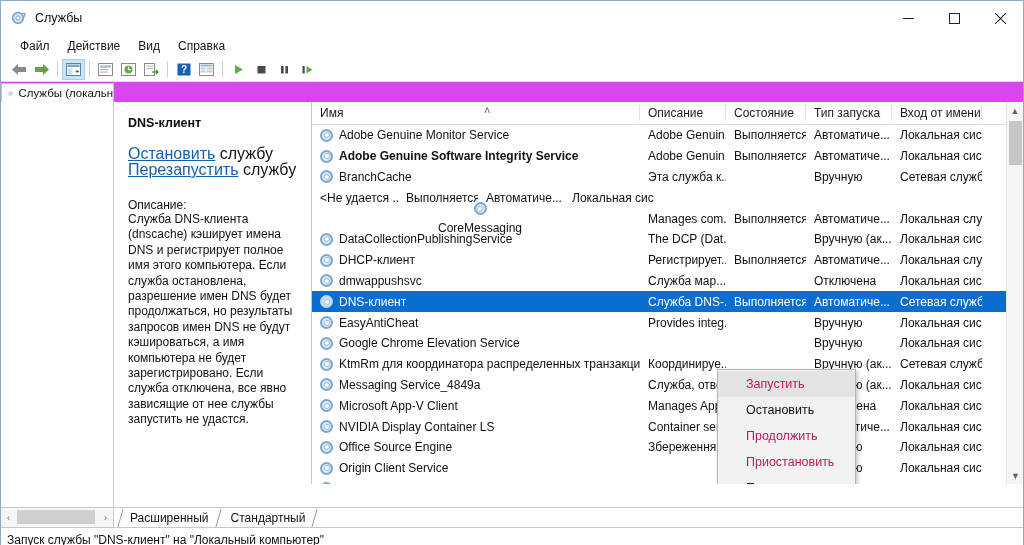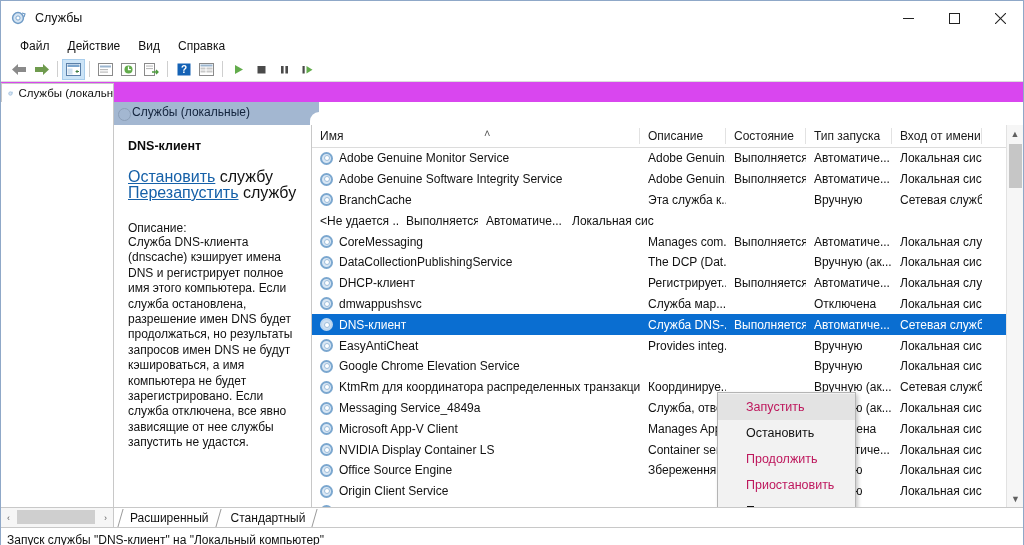--- a/index.html
+++ b/index.html
@@ -261,26 +261,20 @@
       <span>Службы (локальн</span>
     </div>
   </div>
 
   <div class="split">
 
     <div class="tree"></div>
 
     <div class="right">
 
-      <div class="panelhead">
-        <span class="circ"></span>
-        <span class="lbl">Службы (локальные)</span>
-        <div class="white"></div>
-        <div class="whitecap"></div>
-      </div>
 
       <div class="panelbody">
 
         <div class="descpane">
           <div class="desc-title">DNS-клиент</div>
           <div class="desc-act">
             <span class="desc-link">Остановить</span><span> службу</span>
           </div>
           <div class="desc-act">
             <span class="desc-link">Перезапустить</span><span> службу</span>
@@ -310,21 +304,21 @@
                     <span class="h"></span>
                   </span>
                   <span>Adobe Genuine Monitor Service</span>
                 </div>
                 <div class="c" style="width: 86px;">Adobe Genuin...</div>
                 <div class="c" style="width: 80px;">Выполняется</div>
                 <div class="c" style="width: 86px;">Автоматиче...</div>
                 <div class="c" style="width: 90px;">Локальная сис...</div>
               </div>
               <div class="row">
-                <div class="c-name" style="width: 328px;">
+                <div class="c-name" style="width: 328px; font-weight: bold;">
                   <span class="svcicon">
                     <span class="g"></span>
                     <span class="h"></span>
                   </span>
                   <span>Adobe Genuine Software Integrity Service</span>
                 </div>
                 <div class="c" style="width: 86px;">Adobe Genuin...</div>
                 <div class="c" style="width: 80px;">Выполняется</div>
                 <div class="c" style="width: 86px;">Автоматиче...</div>
                 <div class="c" style="width: 90px;">Локальная сис...</div>
@@ -342,21 +336,21 @@
                 <div class="c" style="width: 86px;">Вручную</div>
                 <div class="c" style="width: 90px;">Сетевая служба</div>
               </div>
               <div class="row">
                 <div class="c" style="width: 86px;">&lt;Не удается ...</div>
                 <div class="c" style="width: 80px;">Выполняется</div>
                 <div class="c" style="width: 86px;">Автоматиче...</div>
                 <div class="c" style="width: 90px;">Локальная сис...</div>
               </div>
               <div class="row">
-                <div class="c-name" style="width: 328px;">
+                <div class="c-name" style="width: 328px; flex-direction: column;">
                   <span class="svcicon">
                     <span class="g"></span>
                     <span class="h"></span>
                   </span>
                   <span>CoreMessaging</span>
                 </div>
                 <div class="c" style="width: 86px;">Manages com...</div>
                 <div class="c" style="width: 80px;">Выполняется</div>
                 <div class="c" style="width: 86px;">Автоматиче...</div>
                 <div class="c" style="width: 90px;">Локальная слу...</div>
@@ -446,21 +440,21 @@
                     <span class="h"></span>
                   </span>
                   <span>KtmRm для координатора распределенных транзакций</span>
                 </div>
                 <div class="c" style="width: 86px;">Координируе...</div>
                 <div class="c" style="width: 80px;"></div>
                 <div class="c" style="width: 86px;">Вручную (ак...</div>
                 <div class="c" style="width: 90px;">Сетевая служба</div>
               </div>
               <div class="row">
-                <div class="c-name" style="width: 328px; align-items: flex-end;">
+                <div class="c-name" style="width: 328px;">
                   <span class="svcicon">
                     <span class="g"></span>
                     <span class="h"></span>
                   </span>
                   <span>Messaging Service_4849a</span>
                 </div>
                 <div class="c" style="width: 86px;">Служба, отве...</div>
                 <div class="c" style="width: 80px;"></div>
                 <div class="c" style="width: 86px;">Вручную (ак...</div>
                 <div class="c" style="width: 90px;">Локальная сис...</div>

